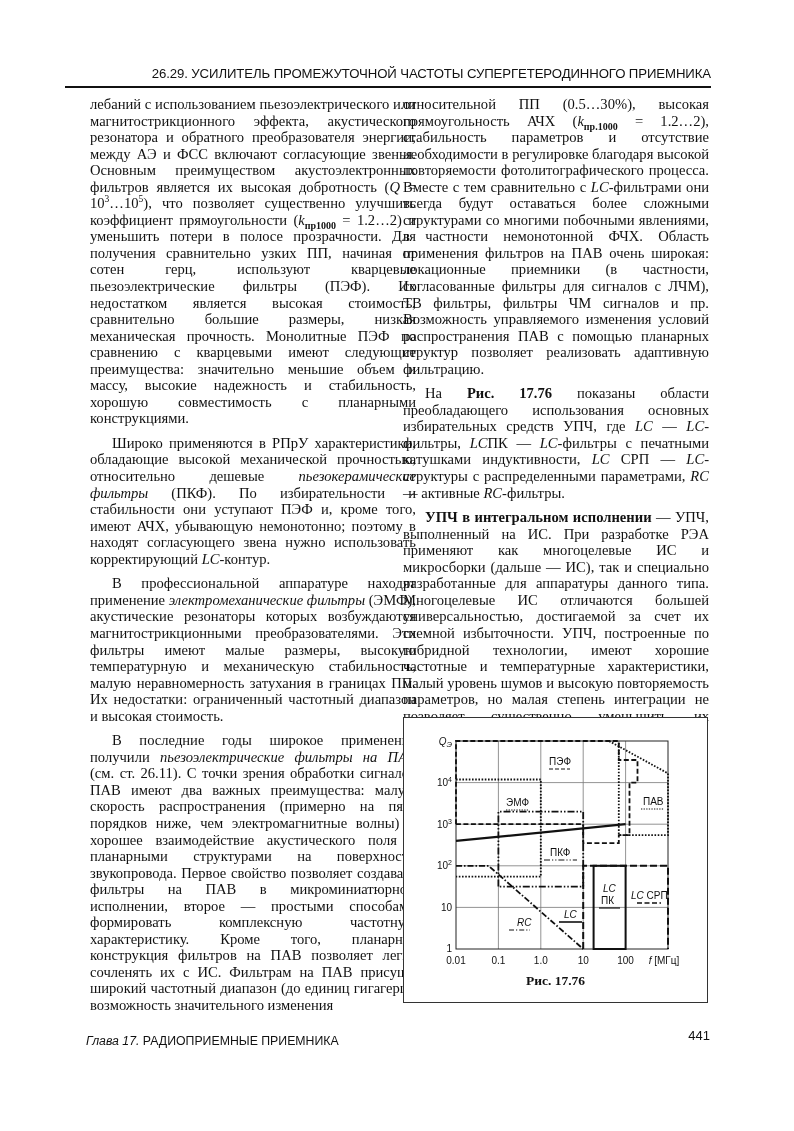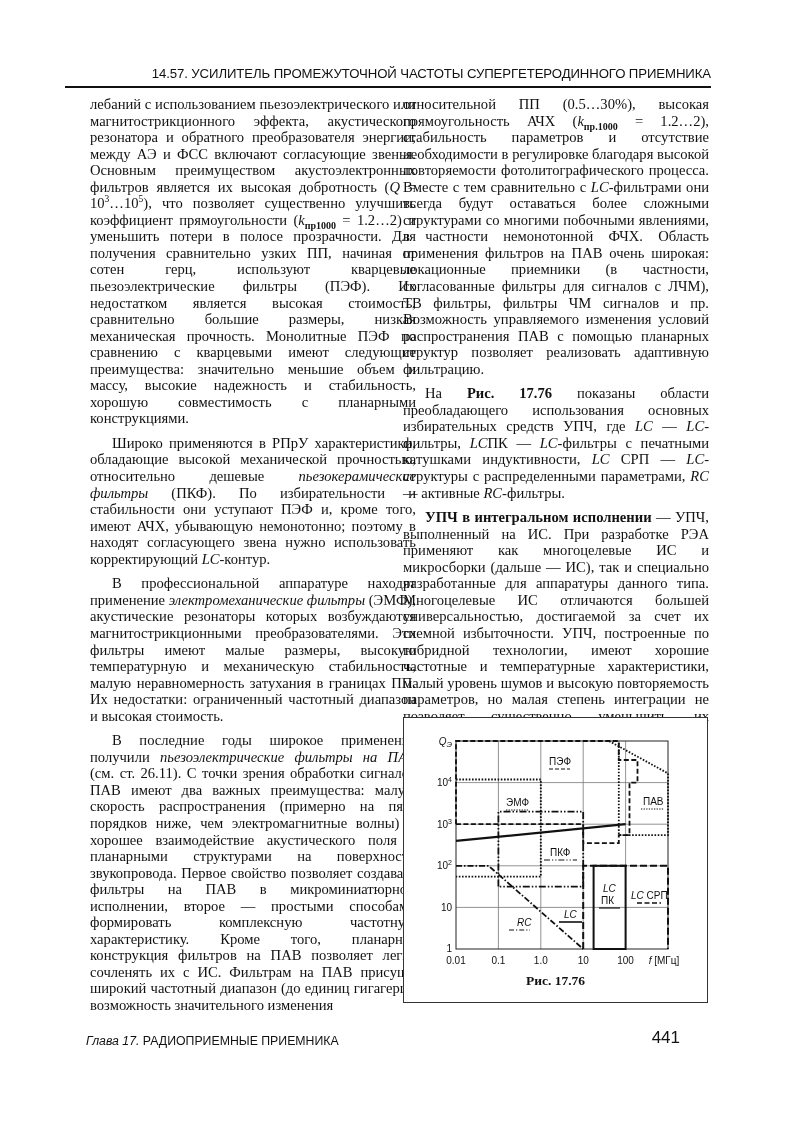--- a/index.html
+++ b/index.html
@@ -31,29 +31,29 @@
   .fig-caption {
     position: absolute; left: 0; width: 100%; top: 255px; text-align: center;
     font-family: "Liberation Serif", serif; font-weight: bold; font-size: 13.5px;
   }
   .footer-left {
     position: absolute; left: 86px; top: 1034px;
     font-family: "Liberation Sans", sans-serif; font-size: 12.3px;
   }
   .footer-left i { font-style: italic; }
   .footer-right {
-    position: absolute; left: 630px; width: 50px; top: 1028px; text-align: right;
-    font-family: "Liberation Sans", sans-serif; font-size: 17px;
+    position: absolute; left: 660px; width: 50px; top: 1028px; text-align: right;
+    font-family: "Liberation Sans", sans-serif; font-size: 13px;
   }
 </style>
 </head>
 <body>
 
 <div class="header">
-  <span>14.57. УСИЛИТЕЛЬ ПРОМЕЖУТОЧНОЙ ЧАСТОТЫ СУПЕРГЕТЕРОДИННОГО ПРИЕМНИКА</span>
+  <span>26.29. УСИЛИТЕЛЬ ПРОМЕЖУТОЧНОЙ ЧАСТОТЫ СУПЕРГЕТЕРОДИННОГО ПРИЕМНИКА</span>
 </div>
 
 <div class="col left">
   <p class="first"><span>лебаний с использованием пьезоэлектрического или магнитострикционного эффекта, акустического резонатора и обратного преобразователя энергии; между АЭ и ФСС включают согласующие звенья. Основным преимуществом акустоэлектронных фильтров является их высокая добротность (</span><i>Q</i><span> = 10</span><sup>3</sup><span>…10</span><sup>5</sup><span>), что позволяет существенно улучшить коэффициент прямоугольности (</span><i>k</i><sub>пр1000</sub><span> = 1.2…2) и уменьшить потери в полосе прозрачности. Для получения сравнительно узких ПП, начиная от сотен герц, используют кварцевые пьезоэлектрические фильтры (ПЭФ). Их недостатком является высокая стоимость, сравнительно большие размеры, низкая механическая прочность. Монолитные ПЭФ по сравнению с кварцевыми имеют следующие преимущества: значительно меньшие объем и массу, высокие надежность и стабильность, хорошую совместимость с планарными конструкциями.</span></p>
   <p class="ind"><span>Широко применяются в РПрУ характеристики, обладающие высокой механической прочностью, относительно дешевые </span><i>пьезокерамические фильтры</i><span> (ПКФ). По избирательности и стабильности они уступают ПЭФ и, кроме того, имеют АЧХ, убывающую немонотонно; поэтому в находят согласующего звена нужно использовать корректирующий </span><i>LC</i><span>-контур.</span></p>
   <p class="ind"><span>В профессиональной аппаратуре находят применение </span><i>электромеханические фильтры</i><span> (ЭМФ), акустические резонаторы которых возбуждаются магнитострикционными преобразователями. Эти фильтры имеют малые размеры, высокую температурную и механическую стабильность, малую неравномерность затухания в границах ПП. Их недостатки: ограниченный частотный диапазон и высокая стоимость.</span></p>
   <p class="ind"><span>В последние годы широкое применение получили </span><i>пьезоэлектрические фильтры на ПАВ</i><span> (см. ст. 26.11). С точки зрения обработки сигналов ПАВ имеют два важных преимущества: малую скорость распространения (примерно на пять порядков ниже, чем электромагнитные волны) и хорошее взаимодействие акустического поля с планарными структурами на поверхности звукопровода. Первое свойство позволяет создавать фильтры на ПАВ в микроминиатюрном исполнении, второе — простыми способами формировать комплексную частотную характеристику. Кроме того, планарная конструкция фильтров на ПАВ позволяет легко сочленять их с ИС. Фильтрам на ПАВ присущи широкий частотный диапазон (до единиц гигагерц), возможность значительного изменения</span></p>
 </div>
 
 <div class="col right">

